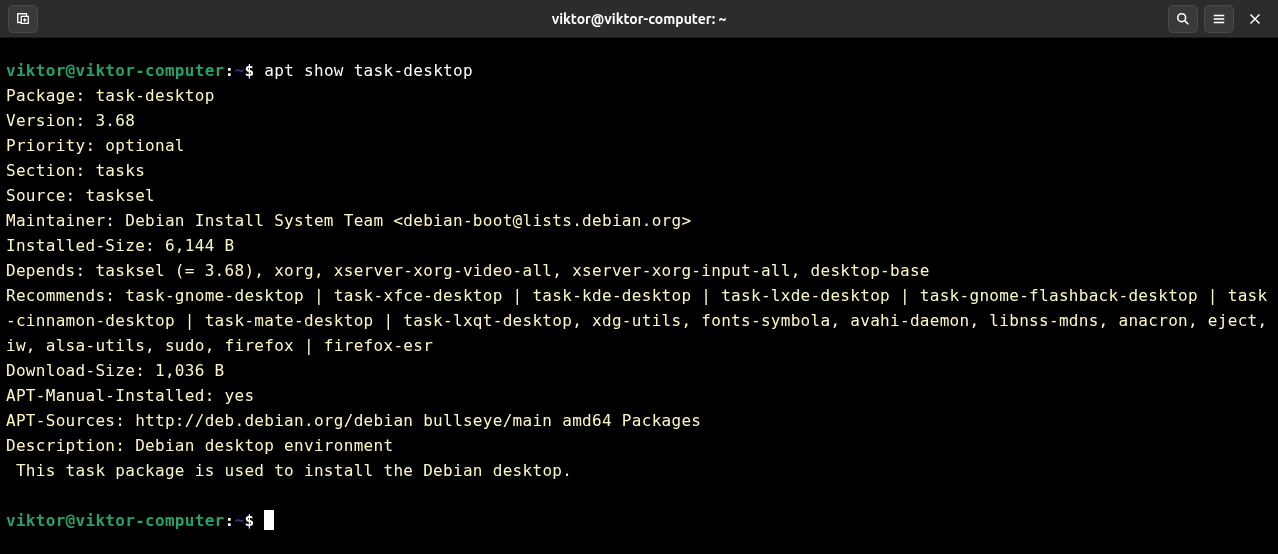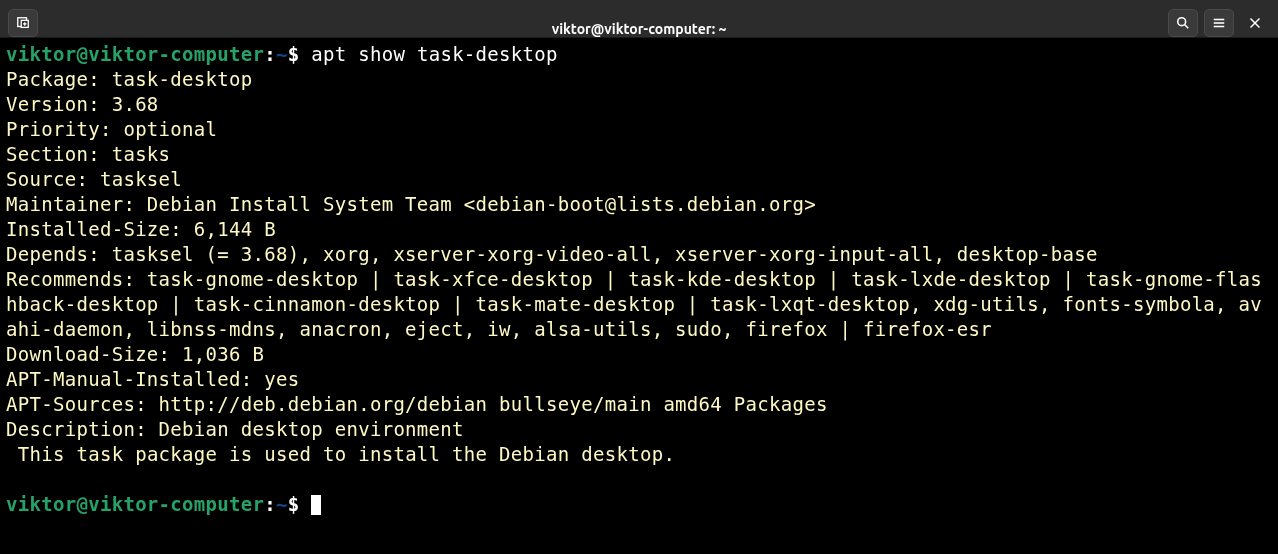--- a/index.html
+++ b/index.html
@@ -7,21 +7,21 @@
       width: 1278px;
       height: 554px;
       background: #000000;
       font-family: 'DejaVu Sans Mono', 'Liberation Mono', monospace;
       overflow: hidden;
     }
     .titlebar {
       height: 38px;
       background: #2c2c2c;
       display: flex;
-      align-items: flex-end;
+      align-items: center;
       padding: 0 8px;
       border-bottom: 1px solid #1a1a1a;
     }
     .titlebar-left {
       display: flex;
       align-items: center;
       width: 140px;
     }
     .titlebar-center {
       flex: 1;
@@ -66,22 +66,22 @@
     .close-btn {
       width: 30px;
       height: 28px;
       display: flex;
       align-items: center;
       justify-content: center;
       color: #ffffff;
       cursor: pointer;
     }
     .terminal-body {
-      padding: 4px 6px;
-      font-size: 19px;
+      padding: 20px 6px;
+      font-size: 16px;
       line-height: 25px;
       color: #ffffff;
       letter-spacing: 0.3px;
       white-space: pre-wrap;
       word-break: break-all;
     }
     .prompt-user { color: #26a269; font-weight: bold; }
     .prompt-colon { color: #ffffff; font-weight: bold;}
     .prompt-path { color: #12488b; font-weight: bold; }
     .prompt-dollar { color: #ffffff; font-weight:bold;}

